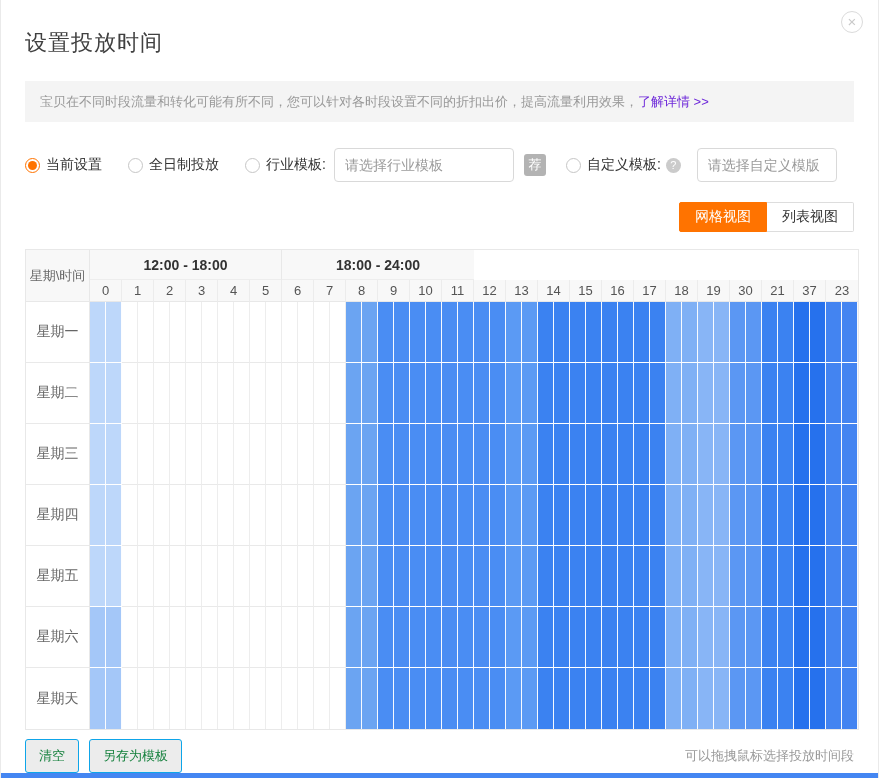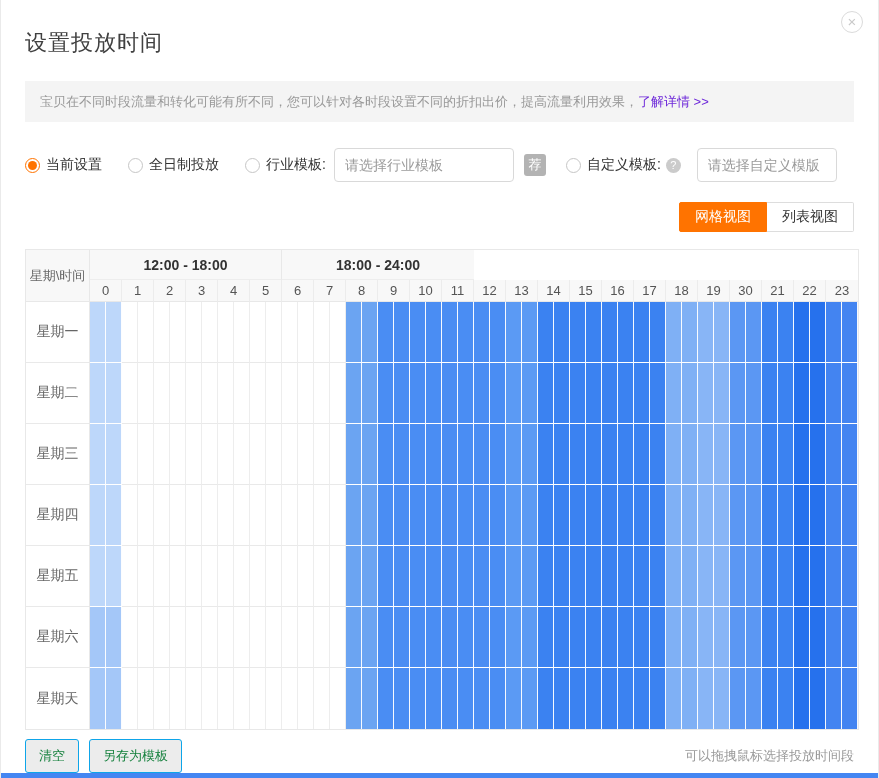--- a/index.html
+++ b/index.html
@@ -179,21 +179,21 @@
           <div class="hour-head">12</div>
           <div class="hour-head">13</div>
           <div class="hour-head">14</div>
           <div class="hour-head">15</div>
           <div class="hour-head">16</div>
           <div class="hour-head">17</div>
           <div class="hour-head">18</div>
           <div class="hour-head">19</div>
           <div class="hour-head">30</div>
           <div class="hour-head">21</div>
-          <div class="hour-head">22</div>
+          <div class="hour-head">37</div>
           <div class="hour-head">23</div>
         </div>
       <div>
           <div class="day-row">
             <div class="hour-cell">
               <div class="half filled" style="background: rgb(189, 215, 250);"></div>
               <div class="half filled" style="background: rgb(189, 215, 250);"></div>
             </div>
             <div class="hour-cell">
               <div class="half"></div>

